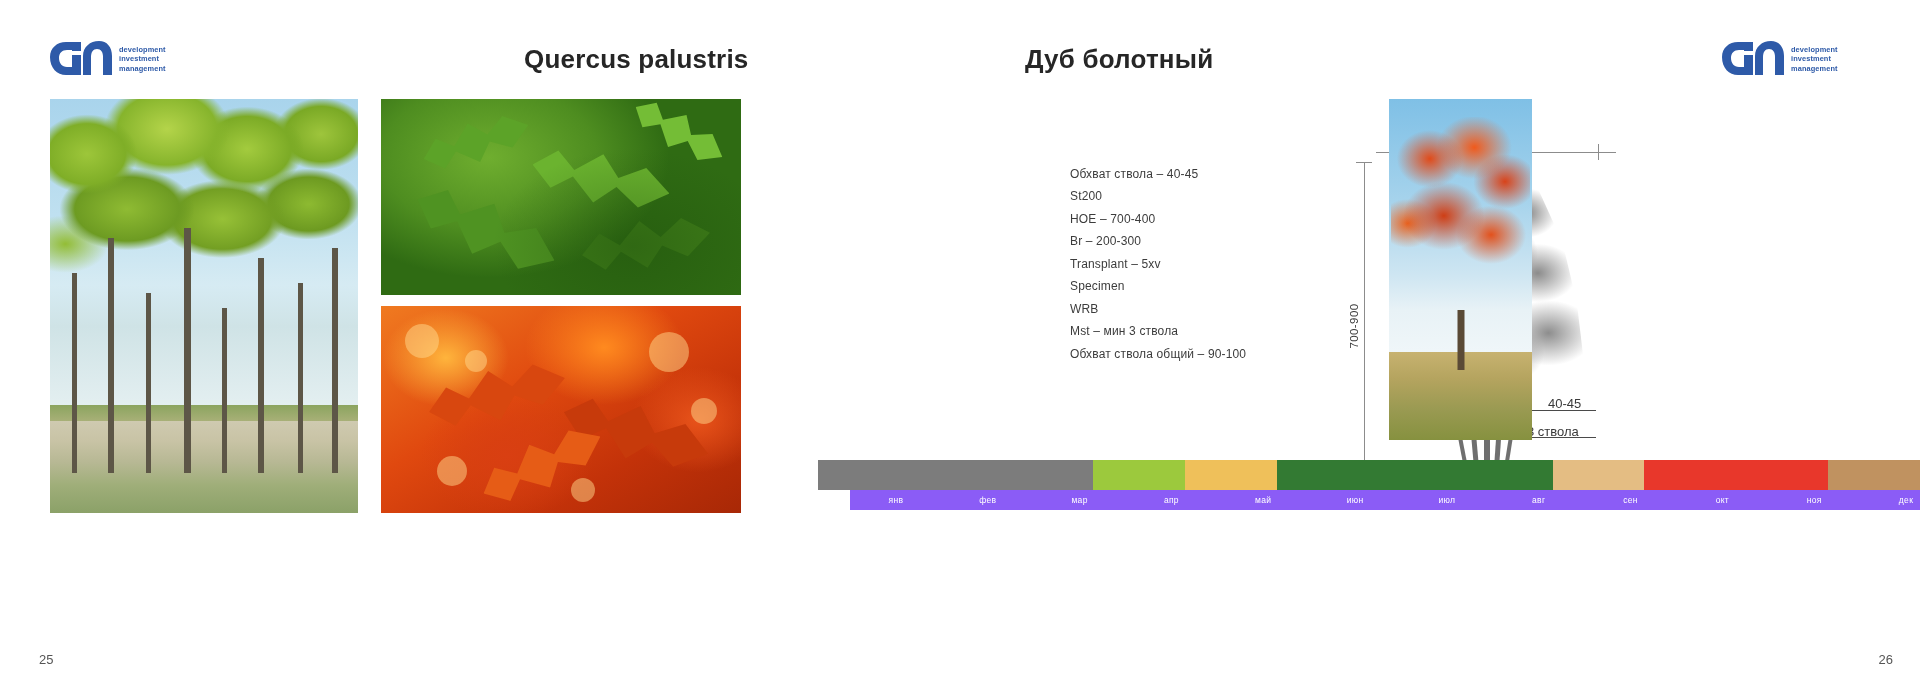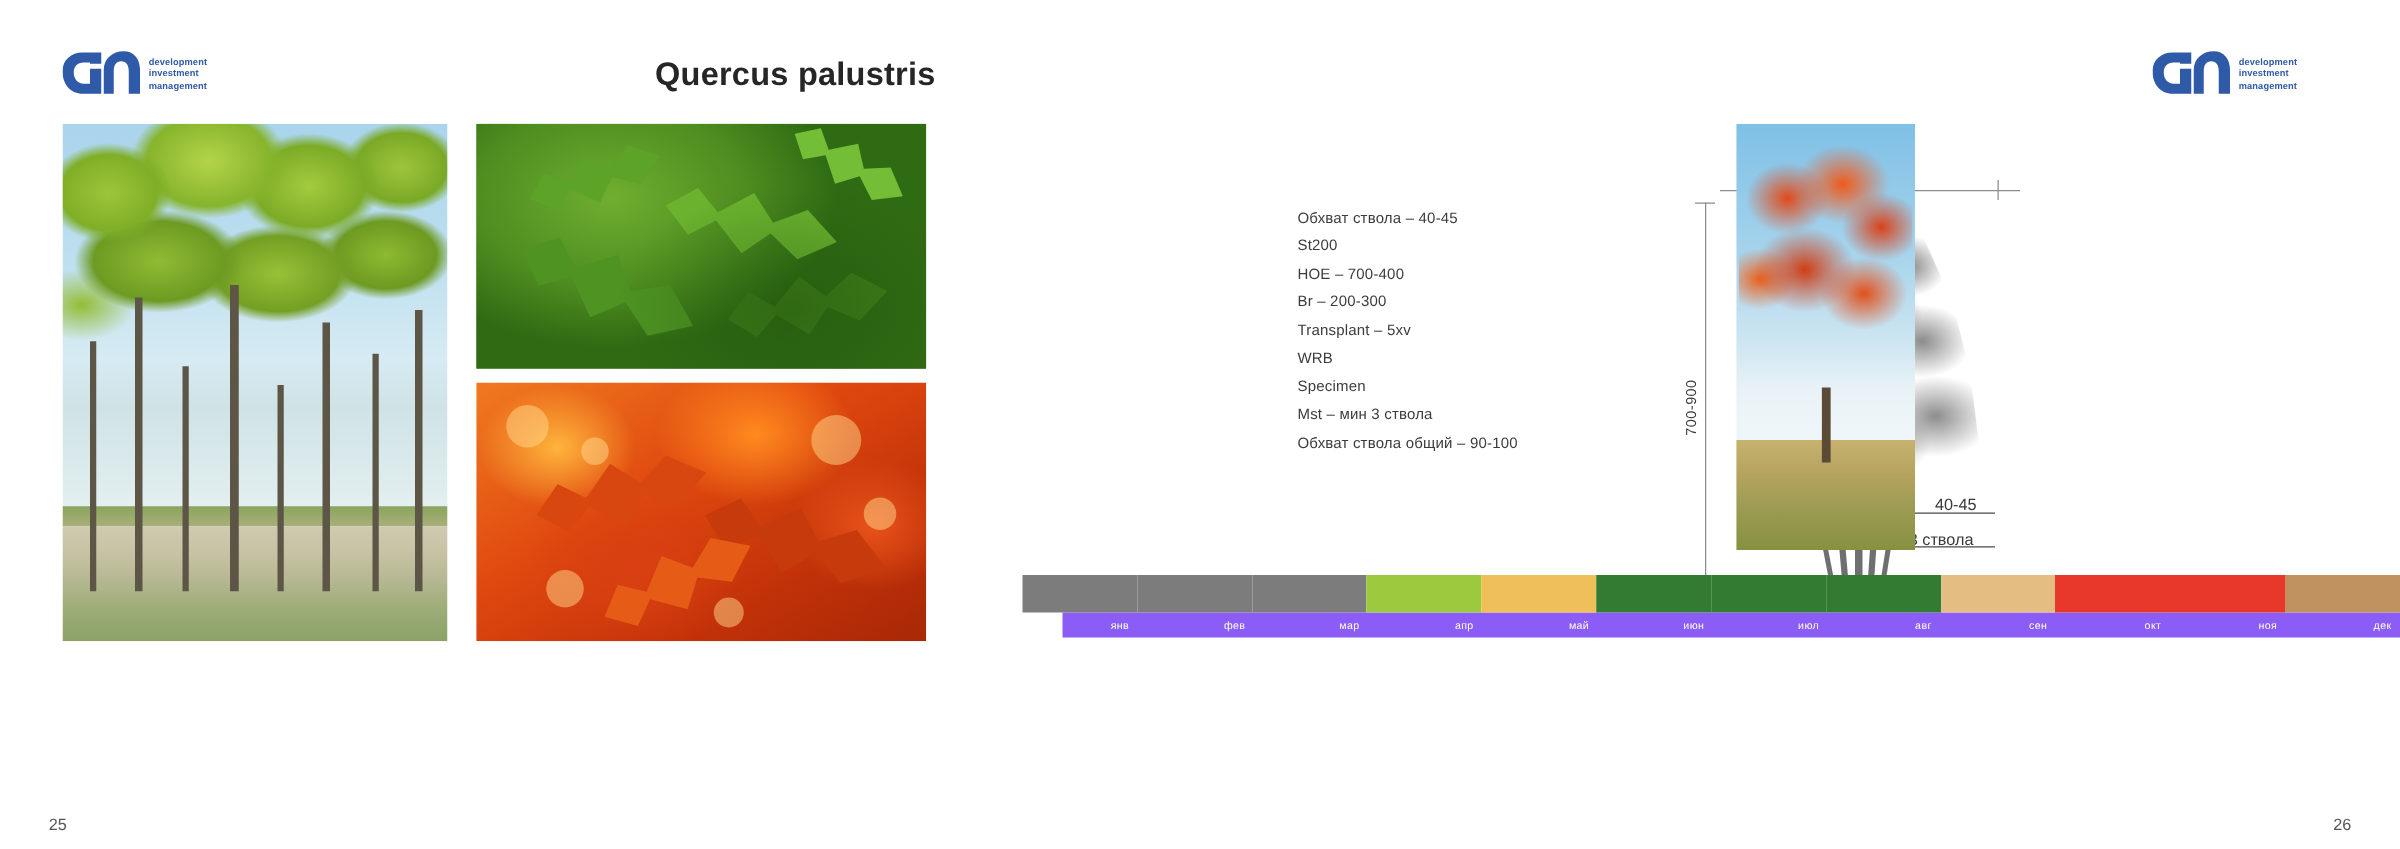--- a/index.html
+++ b/index.html
@@ -129,21 +129,21 @@
   .season-wrap { position:absolute; left:818px; top:460px; width:1102px; height:50px; }
   .season-bar { display:flex; width:100%; height:30px; }
   .season-cell { flex:1 1 0; }
   .season-labels { display:flex; width:100%; height:20px; background:#8b5cf6;margin-left:32px; }
   .season-label { flex:1 1 0; display:flex; align-items:center; justify-content:center;
     font-size:8.5px; color:#ffffff; letter-spacing:.3px; }
 
   
   .pagenum { position:absolute; bottom:12px; font-size:13px; color:#555; }
   .pagenum-l { left:39px; }
-  .pagenum-r { right:39px; }
+  .pagenum-r { right:27px; }
 </style>
 </head>
 <body>
 
 <div class="page">
 
   <div class="logo logo-left">
     <span class="logo-mark">
       <svg width="62" height="46" viewBox="0 0 62 46" xmlns="http://www.w3.org/2000/svg">
         <path d="M0 21 C0 12 7 6 16 6 L22 6 L22 14 L17 14 C12 14 9 17 9 22 C9 27 12 31 17 31 L22 31 L22 39 L16 39 C7 39 0 32 0 21 Z" fill="#2e5aa8"></path>
@@ -169,20 +169,21 @@
       </svg>
     </span>
     <span class="logo-sub">
       <span>development</span>
       <span>investment</span>
       <span>management</span>
     </span>
   </div>
 
   <div class="title title-lat">Quercus palustris</div>
+  <div class="title title-rus">Дуб болотный</div>
 
   <div class="photo photo-main">
     <div class="ph-main-sky"></div>
     <div class="ph-main-canopy"></div>
     <div class="ph-main-strip"></div>
     <div class="ph-main-ground"></div>
     <div class="ph-main-trunks">
       <span class="trunk" style="left:22px;  width:5px; height:200px;"></span>
       <span class="trunk" style="left:58px;  width:6px; height:235px;"></span>
       <span class="trunk" style="left:96px;  width:5px; height:180px;"></span>
@@ -216,29 +217,29 @@
       <span class="bokeh" style="left:56px;  top:150px; width:30px; height:30px;"></span>
       <span class="bokeh" style="left:190px; top:172px; width:24px; height:24px;"></span>
     </div>
     <div>
       <span class="leaf-shape" style="left:46px;  top:60px;  width:140px; height:58px; transform:rotate(-14deg); clip-path:polygon(0 50%,16% 16%,30% 44%,48% 6%,62% 42%,80% 14%,100% 50%,80% 86%,62% 58%,48% 94%,30% 56%,16% 84%); background:#d8470f;"></span>
       <span class="leaf-shape" style="left:180px; top:96px;  width:150px; height:62px; transform:rotate(16deg); clip-path:polygon(0 50%,16% 16%,30% 44%,48% 6%,62% 42%,80% 14%,100% 50%,80% 86%,62% 58%,48% 94%,30% 56%,16% 84%); background:#c73a0b;"></span>
       <span class="leaf-shape" style="left:96px;  top:132px; width:130px; height:54px; transform:rotate(-26deg); clip-path:polygon(0 50%,16% 16%,30% 44%,48% 6%,62% 42%,80% 14%,100% 50%,80% 86%,62% 58%,48% 94%,30% 56%,16% 84%); background:#e65c16;"></span>
     </div>
   </div>
 
-  <div style="position:absolute; left:1038px; top:163px; width:280px;">
+  <div style="position:absolute; left:1070px; top:163px; width:280px;">
     <div style="font-size:12px; color:#3c3c3c; line-height:1.87; letter-spacing:.15px;">
       <div>Обхват ствола – 40-45</div>
       <div>St200</div>
       <div>HOE – 700-400</div>
       <div>Br – 200-300</div>
       <div>Transplant – 5xv</div>
+      <div>Specimen</div>
       <div>WRB</div>
-      <div>Specimen</div>
       <div>Mst – мин 3 ствола</div>
       <div>Обхват ствола общий – 90-100</div>
     </div>
   </div>
 
   <div class="diagram">
 
     <div class="dim-line dim-h" style="left:46px; top:52px; width:240px;"></div>
     <span class="tick tick-v" style="left:60px; top:44px;"></span>
     <span class="tick tick-v" style="left:268px; top:44px;"></span>

